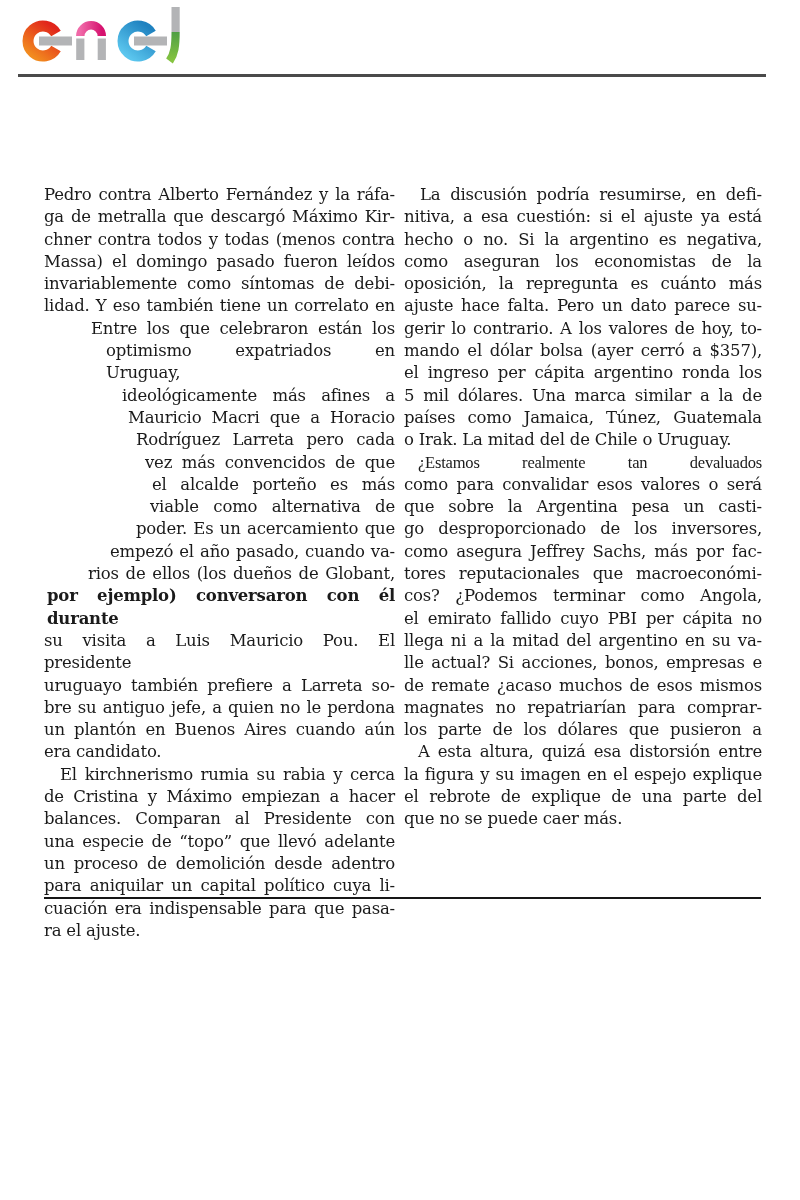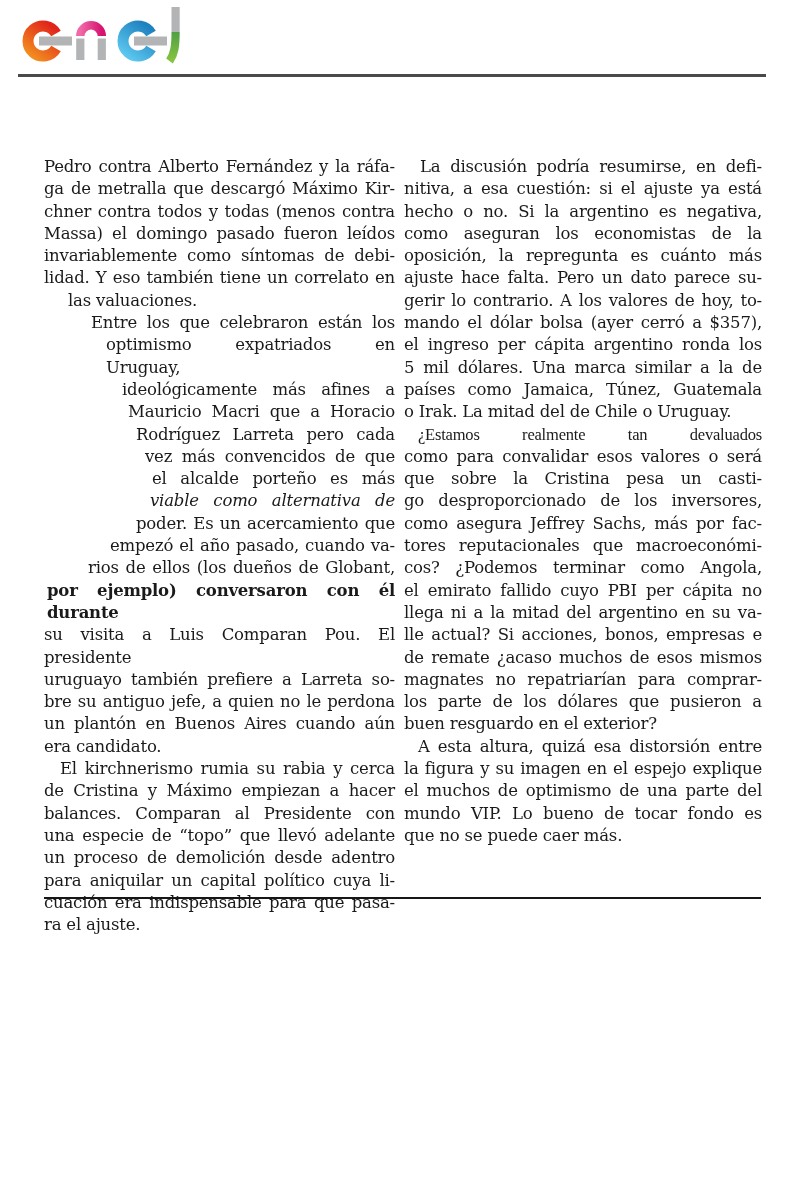--- a/index.html
+++ b/index.html
@@ -21,21 +21,21 @@
   .top-rule {
     position: absolute;
     left: 18px;
     top: 74px;
     width: 748px;
     height: 3px;
   }
   .content {
     position: absolute;
     left: 44px;
-    top: 156px;
+    top: 184px;
     width: 718px;
     display: flex;
     gap: 9px;
   }
   .col { flex: none; }
   .col-left  { width: 351px; }
   .col-right { width: 358px; }
   .line {
     font-size: 16.5px;
     line-height: 22.3px;
@@ -91,34 +91,33 @@
   <div class="top-rule" style="background: rgb(74, 74, 74);"></div>
 
   <main class="content" style="color: rgb(26, 26, 26);">
     <div class="col col-left">
         <div class="line">Pedro contra Alberto Fernández y la ráfa-</div>
         <div class="line">ga de metralla que descargó Máximo Kir-</div>
         <div class="line">chner contra todos y todas (menos contra</div>
         <div class="line">Massa) el domingo pasado fueron leídos</div>
         <div class="line">invariablemente como síntomas de debi-</div>
         <div class="line">lidad. Y eso también tiene un correlato en</div>
-        <div class="line end" style="padding-left: 24px;">las valuaciones.</div>
         <div class="line" style="padding-left: 47px;">Entre los que celebraron están los</div>
         <div class="line" style="padding-left: 62px;">optimismo expatriados en Uruguay,</div>
         <div class="line" style="padding-left: 78px;">ideológicamente más afines a</div>
         <div class="line" style="padding-left: 84px;">Mauricio Macri que a Horacio</div>
         <div class="line" style="padding-left: 92px;">Rodríguez Larreta pero cada</div>
         <div class="line" style="padding-left: 101px;">vez más convencidos de que</div>
         <div class="line" style="padding-left: 108px;">el alcalde porteño es más</div>
-        <div class="line" style="padding-left: 106px; font-style: italic;">viable como alternativa de</div>
+        <div class="line" style="padding-left: 106px;">viable como alternativa de</div>
         <div class="line" style="padding-left: 92px;">poder. Es un acercamiento que</div>
         <div class="line" style="padding-left: 66px;">empezó el año pasado, cuando va-</div>
         <div class="line" style="padding-left: 44px;">rios de ellos (los dueños de Globant,</div>
         <div class="line" style="padding-left: 3px; font-weight: bold;">por ejemplo) conversaron con él durante</div>
-        <div class="line">su visita a Luis Comparan Pou. El presidente</div>
+        <div class="line">su visita a Luis Mauricio Pou. El presidente</div>
         <div class="line">uruguayo también prefiere a Larreta so-</div>
         <div class="line">bre su antiguo jefe, a quien no le perdona</div>
         <div class="line">un plantón en Buenos Aires cuando aún</div>
         <div class="line end">era candidato.</div>
         <div class="line" style="padding-left: 16px;">El kirchnerismo rumia su rabia y cerca</div>
         <div class="line">de Cristina y Máximo empiezan a hacer</div>
         <div class="line">balances. Comparan al Presidente con</div>
         <div class="line">una especie de “topo” que llevó adelante</div>
         <div class="line">un proceso de demolición desde adentro</div>
         <div class="line">para aniquilar un capital político cuya li-</div>
@@ -133,35 +132,33 @@
         <div class="line">oposición, la repregunta es cuánto más</div>
         <div class="line">ajuste hace falta. Pero un dato parece su-</div>
         <div class="line">gerir lo contrario. A los valores de hoy, to-</div>
         <div class="line">mando el dólar bolsa (ayer cerró a $357),</div>
         <div class="line">el ingreso per cápita argentino ronda los</div>
         <div class="line">5 mil dólares. Una marca similar a la de</div>
         <div class="line">países como Jamaica, Túnez, Guatemala</div>
         <div class="line end">o Irak. La mitad del de Chile o Uruguay.</div>
         <div class="line" style="padding-left: 14px; font-family: Liberation Serif, serif;">¿Estamos realmente tan devaluados</div>
         <div class="line">como para convalidar esos valores o será</div>
-        <div class="line">que sobre la Cristina pesa un casti-</div>
+        <div class="line">que sobre la Argentina pesa un casti-</div>
         <div class="line">go desproporcionado de los inversores,</div>
         <div class="line">como asegura Jeffrey Sachs, más por fac-</div>
         <div class="line">tores reputacionales que macroeconómi-</div>
         <div class="line">cos? ¿Podemos terminar como Angola,</div>
         <div class="line">el emirato fallido cuyo PBI per cápita no</div>
         <div class="line">llega ni a la mitad del argentino en su va-</div>
         <div class="line">lle actual? Si acciones, bonos, empresas e</div>
         <div class="line">de remate ¿acaso muchos de esos mismos</div>
         <div class="line">magnates no repatriarían para comprar-</div>
         <div class="line">los parte de los dólares que pusieron a</div>
-        <div class="line end">buen resguardo en el exterior?</div>
         <div class="line" style="padding-left: 14px;">A esta altura, quizá esa distorsión entre</div>
         <div class="line">la figura y su imagen en el espejo explique</div>
-        <div class="line">el muchos de optimismo de una parte del</div>
-        <div class="line">mundo VIP. Lo bueno de tocar fondo es</div>
+        <div class="line">el rebrote de explique de una parte del</div>
         <div class="line end">que no se puede caer más.</div>
       </div>
   </main>
 
   <div class="bottom-rule" style="background: rgb(22, 22, 22);"></div>
 
 </div>
 
 </body></html>

